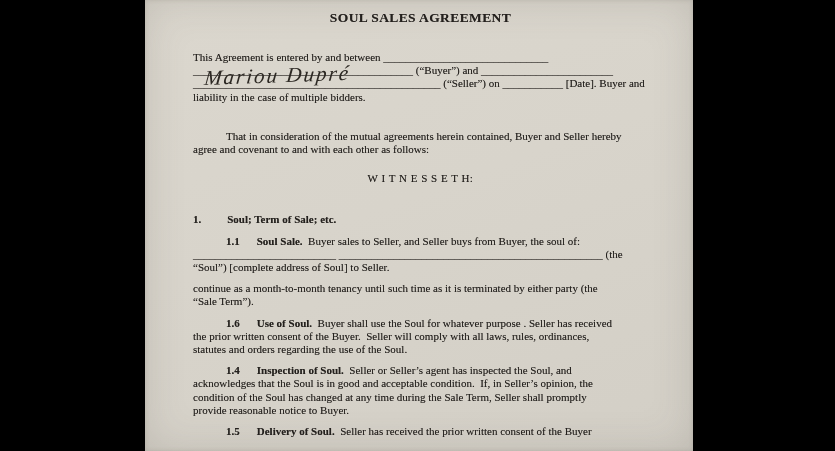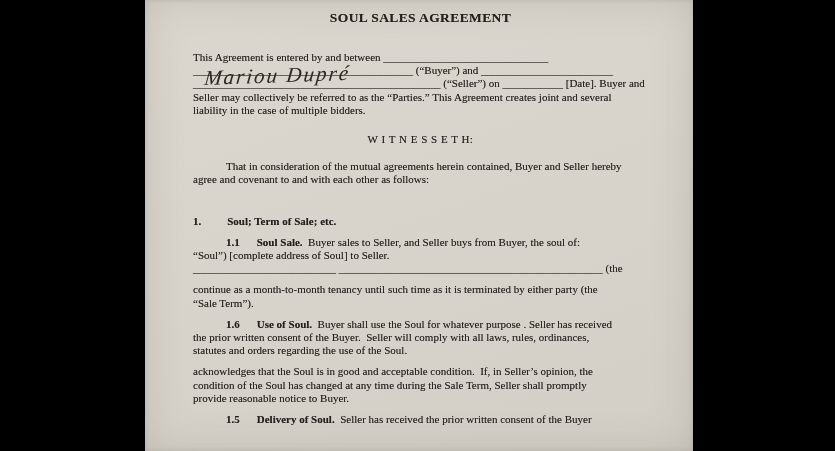--- a/index.html
+++ b/index.html
@@ -73,48 +73,48 @@
 
   <div class="paper">
     <div class="content">
         <div class="block title">
           <div class="line"><span class="bold">SOUL SALES AGREEMENT</span></div>
         </div>
         <div class="block para">
           <div class="line"><span>This Agreement is entered by and between ______________________________</span></div>
           <div class="line"><span>________________________________________ (“Buyer”) and ________________________</span></div>
           <div class="line"><span>_____________________________________________ (“Seller”) on ___________ [Date]. Buyer and</span></div>
-          <div class="line"><span>Seller may collectively be referred to as the “Parties.” This Agreement creates joint and several</span></div>
           <div class="line"><span>liability in the case of multiple bidders.</span></div>
-        </div>
-        <div class="block center">
-          <div class="line"><span>W I T N E S S E T H:</span></div>
         </div>
         <div class="block para">
           <div class="line first"><span>That in consideration of the mutual agreements herein contained, Buyer and Seller hereby</span></div>
           <div class="line"><span>agree and covenant to and with each other as follows:</span></div>
+        </div>
+        <div class="block center">
+          <div class="line"><span>W I T N E S S E T H:</span></div>
         </div>
         <div class="block h1">
           <div class="line"><span class="bold">1.</span><span class="tab"></span><span class="bold">Soul; Term of Sale; etc.</span></div>
         </div>
         <div class="block sub">
           <div class="line first"><span class="bold">1.1</span><span class="tab"></span><span class="bold">Soul Sale.</span><span>  Buyer sales to Seller, and Seller buys from Buyer, the soul of:</span></div>
+          <div class="line"><span>__________________________ ________________________________________________ (the</span></div>
           <div class="line"><span>“Soul”) [complete address of Soul] to Seller.</span></div>
-          <div class="line"><span>__________________________ ________________________________________________ (the</span></div>
         </div>
         <div class="block sub">
           <div class="line"><span>continue as a month-to-month tenancy until such time as it is terminated by either party (the</span></div>
           <div class="line"><span>“Sale Term”).</span></div>
         </div>
         <div class="block sub">
           <div class="line first"><span class="bold">1.6</span><span class="tab"></span><span class="bold">Use of Soul.</span><span>  Buyer shall use the Soul for whatever purpose . Seller has received</span></div>
           <div class="line"><span>the prior written consent of the Buyer.  Seller will comply with all laws, rules, ordinances,</span></div>
           <div class="line"><span>statutes and orders regarding the use of the Soul.</span></div>
         </div>
         <div class="block sub">
+          <div class="line first"><span class="bold">1.4</span><span class="tab"></span><span class="bold">Inspection of Soul.</span><span>  Seller or Seller’s agent has inspected the Soul, and</span></div>
           <div class="line"><span>acknowledges that the Soul is in good and acceptable condition.  If, in Seller’s opinion, the</span></div>
           <div class="line"><span>condition of the Soul has changed at any time during the Sale Term, Seller shall promptly</span></div>
           <div class="line"><span>provide reasonable notice to Buyer.</span></div>
         </div>
         <div class="block sub">
           <div class="line first"><span class="bold">1.5</span><span class="tab"></span><span class="bold">Delivery of Soul.</span><span>  Seller has received the prior written consent of the Buyer</span></div>
         </div>
       </div>
     <div class="signature">Mariou Dupré</div>
   </div>

